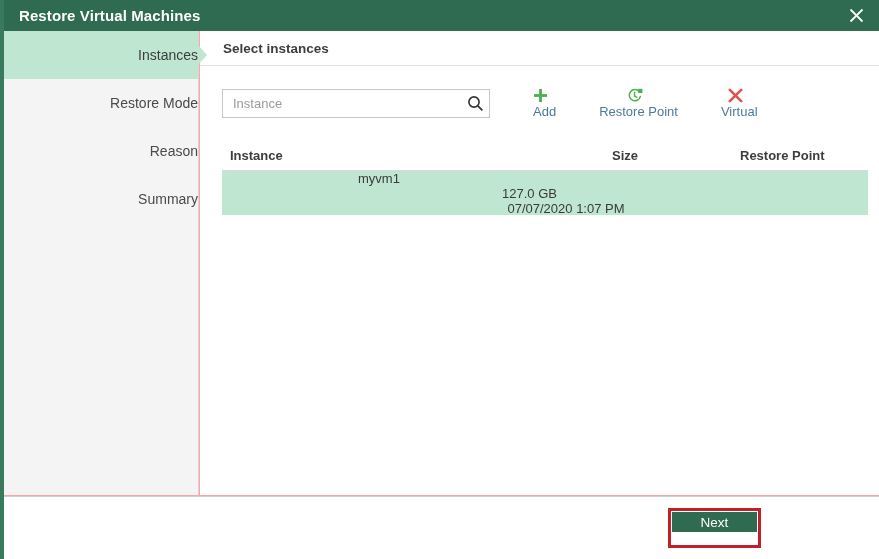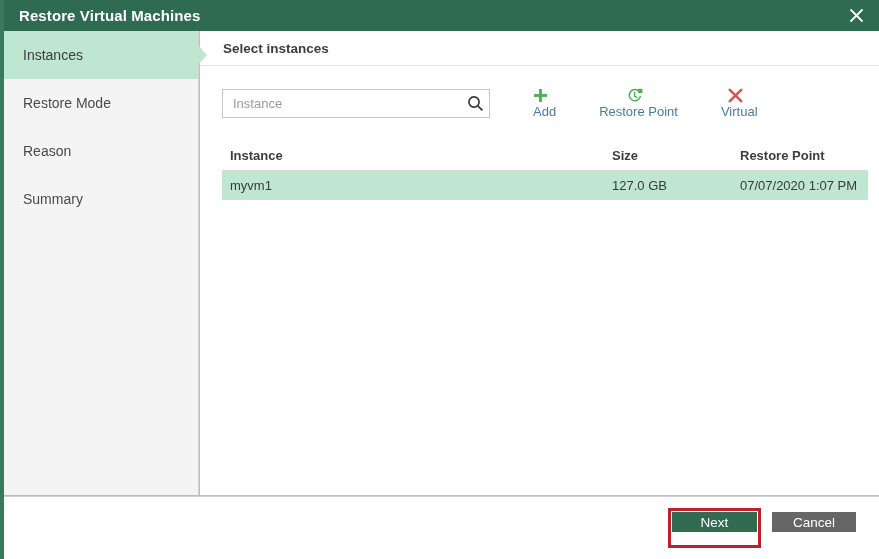--- a/index.html
+++ b/index.html
@@ -23,21 +23,21 @@
     background: #3a7a5c;
   }
 
   
   #dialog {
     position: absolute;
     left: 4px;
     top: 0;
     width: 875px;
     height: 559px;
-    background: #5eead4;
+    background: #fca5a5;
     box-sizing: border-box;
   }
 
   
   .titlebar {
     position: absolute;
     left: 0; top: 0;
     width: 875px;
     height: 31px;
     background: #2e6b50;
@@ -77,20 +77,21 @@
   .nav-item {
     height: 48px;
     display: flex;
     align-items: center;
     padding-left: 19px;
     font-size: 14px;
     color: #4a4a4a;
     box-sizing: border-box;
     position: relative;
     cursor: pointer;
+    justify-content: flex-end;
   }
   .nav-item.selected {
     background: #bfe6d0;
     color: #3d3d3d;
   }
   
   .nav-item.selected::after {
     content: "";
     position: absolute;
     right: -9px;
@@ -196,22 +197,23 @@
   }
   .thead {
     font-weight: bold;
     color: #3d3d3d;
     border-bottom: 1px solid #d9d9d9;
     height: 31px;
   }
   .tbody-row {
     background: #bfe6d0;
     color: #3a3a3a;
-    height: 29px;
-    cursor: pointer;
+    height: 44px;
+    cursor: pointer;
+    flex-direction: column;
   }
   .col-instance { width: 390px; padding-left: 8px; box-sizing: border-box; }
   .col-size     { width: 86px;  box-sizing: border-box; }
   .col-rp       { flex: 1; padding-left: 42px; box-sizing: border-box; }
 
   
   .footer {
     position: absolute;
     left: 0;
     top: 496px;
@@ -346,16 +348,15 @@
         <div class="col-size">127.0 GB</div>
         <div class="col-rp">07/07/2020 1:07 PM</div>
       </div>
     </div>
 
   </div>
 
   <div class="footer">
     <button class="btn btn-next">Next</button>
     <div class="annot-box"></div>
-    <button class="btn btn-cancel">Cancel</button>
   </div>
 
 </div>
 
 </body></html>

